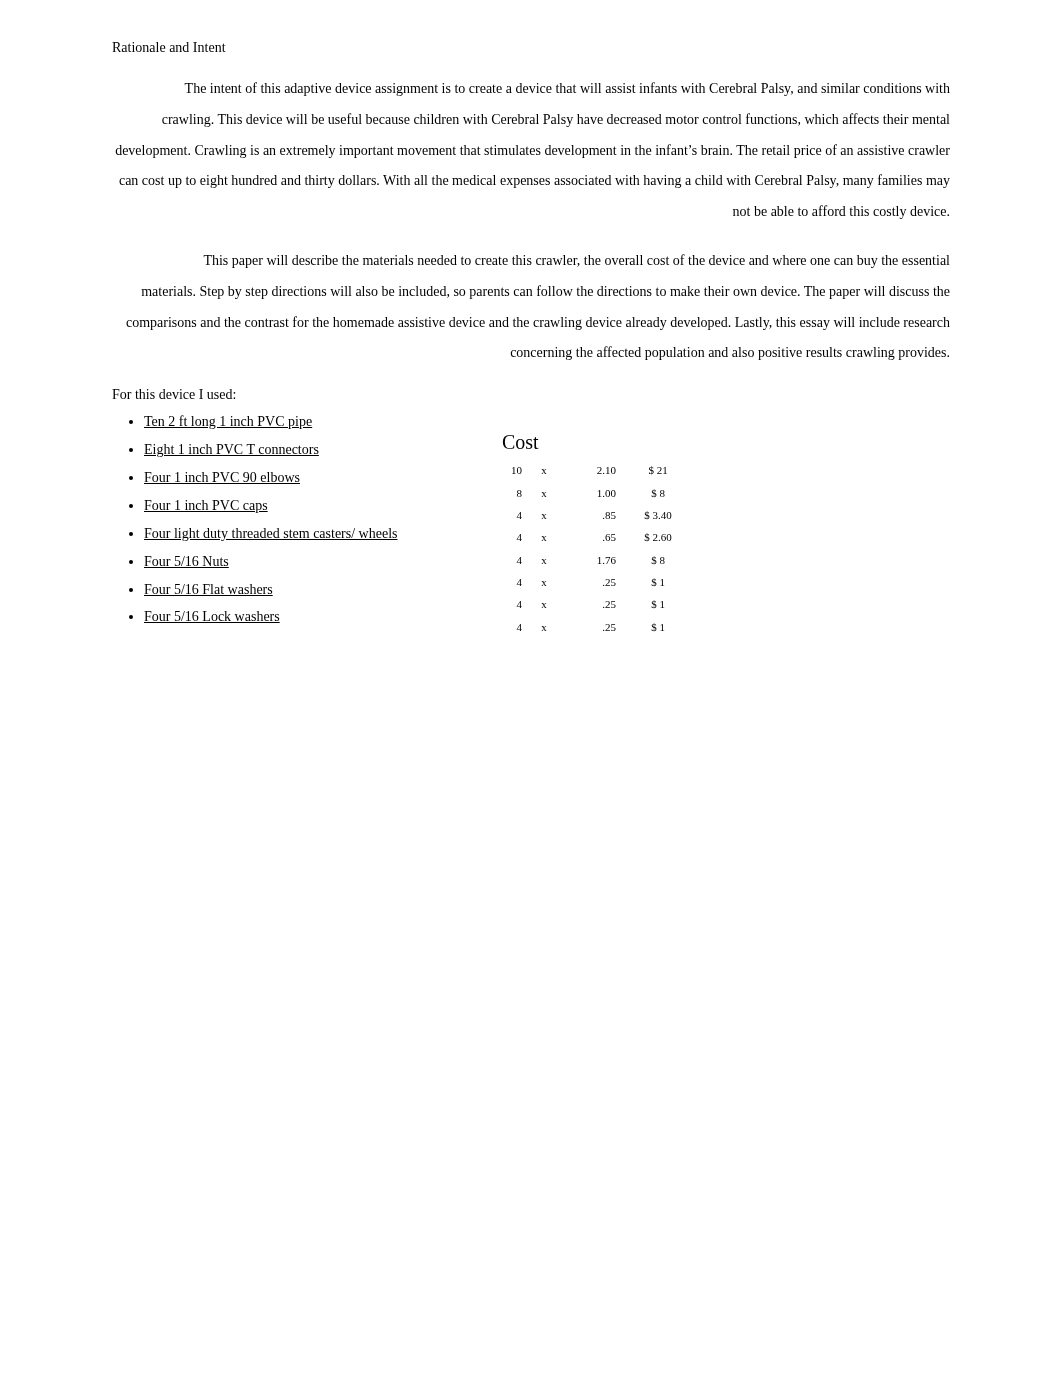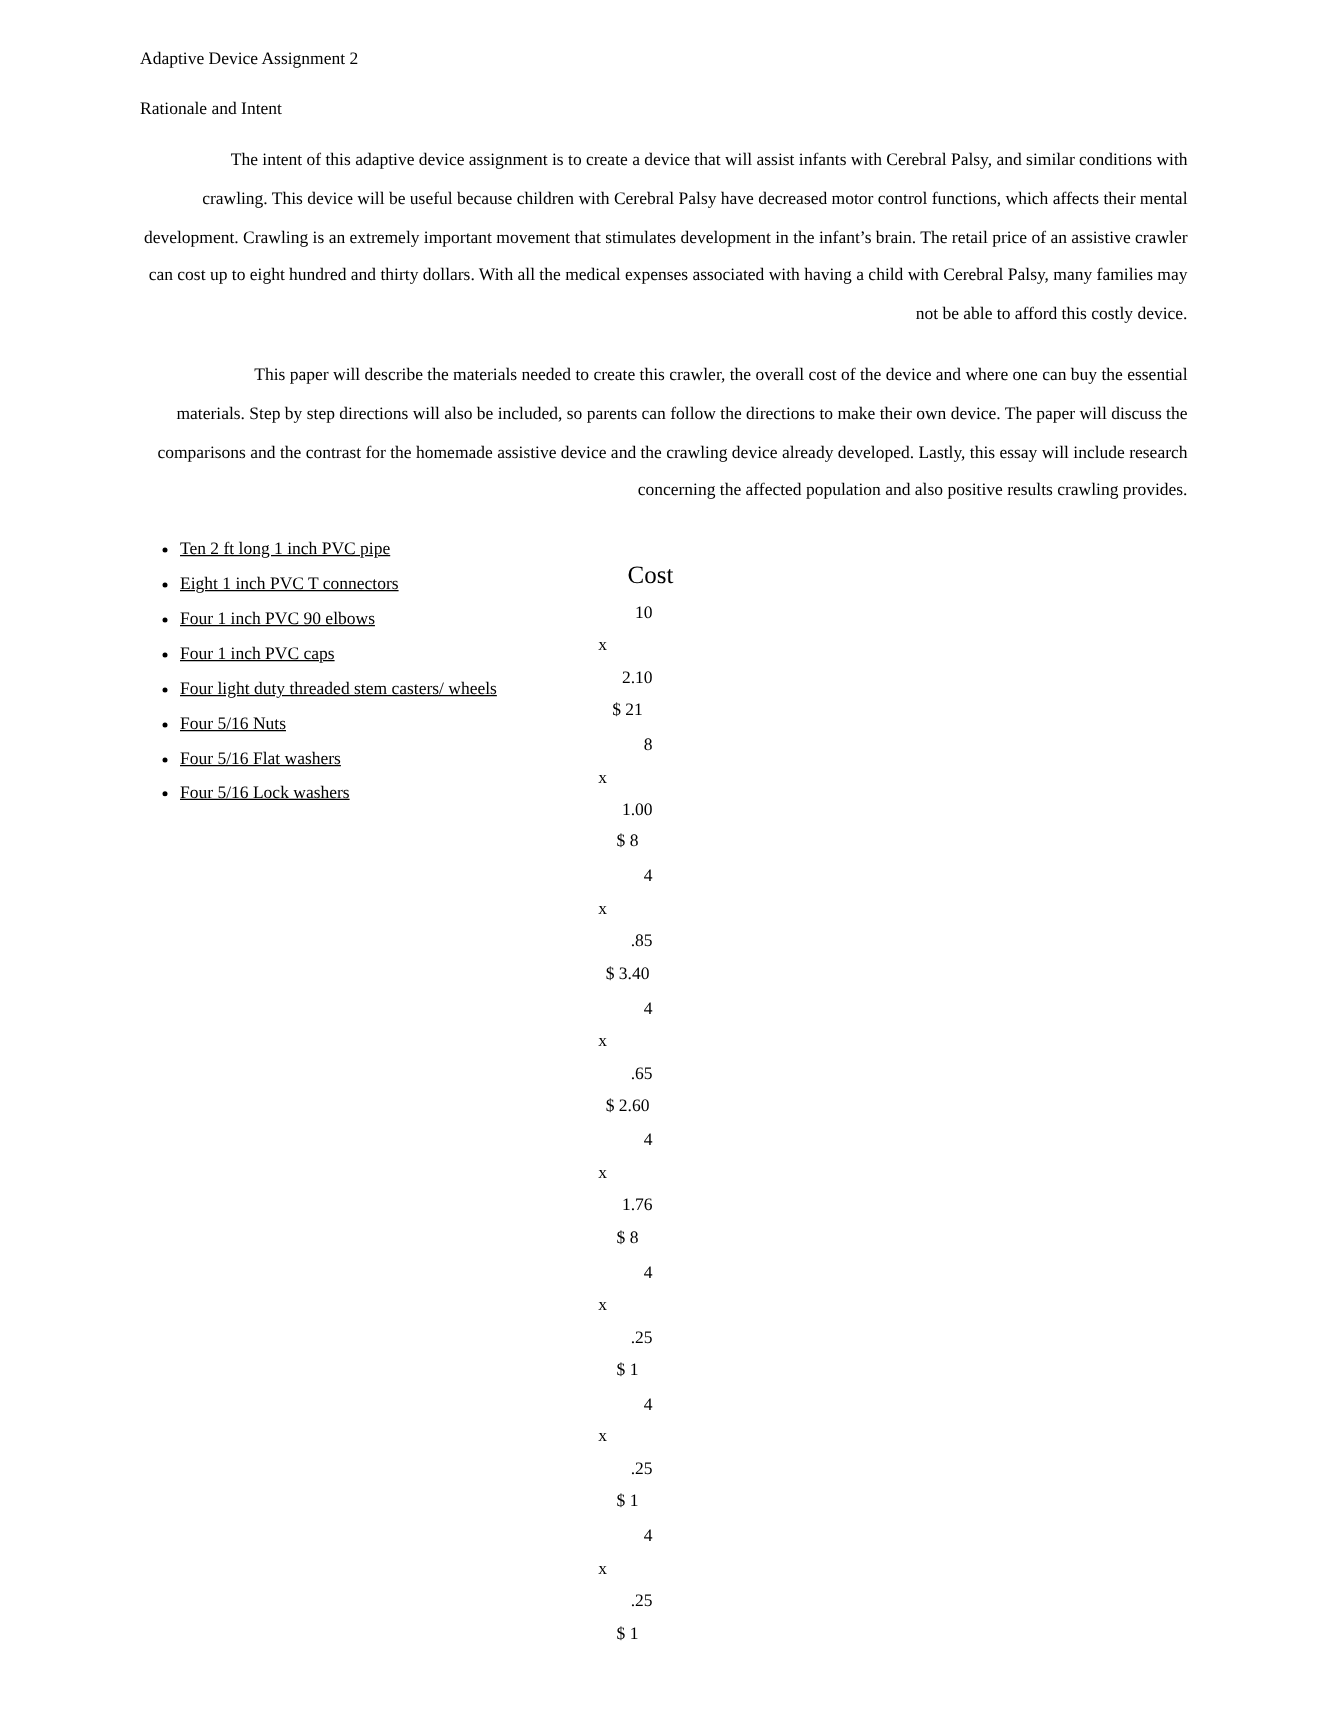--- a/index.html
+++ b/index.html
@@ -93,25 +93,25 @@
       margin-bottom: 2px;
     }
 
     .cost-rows {
       font-size: 14px;
       line-height: 1.85;
     }
 
     .cost-row {
       display: flex;
-      flex-direction: column;
-      gap: 0;
+      flex-direction: row;
+      gap: 12px;
       margin-bottom: 2px;
       font-family: "Times New Roman", Times, serif;
-      font-size: 14px;
+      font-size: 11px;
     }
 
     .cost-qty {
       display: inline-block;
       width: 50px;
       text-align: right;
     }
 
     .cost-x {
       display: inline-block;
@@ -130,33 +130,33 @@
       display: inline-block;
       width: 60px;
       text-align: center;
     }
   </style>
 </head>
 <body>
 
 <div class="page">
 
-  <div class="header-title">Adaptive Device Assignment 2</div>
 
   <div class="section-heading">Rationale and Intent</div>
 
   <div class="paragraph-block">
     <p class="body-text">The intent of this adaptive device assignment is to create a device that will assist infants with Cerebral Palsy, and similar conditions with crawling. This device will be useful because children with Cerebral Palsy have decreased motor control functions, which affects their mental development. Crawling is an extremely important movement that stimulates development in the infant’s brain. The retail price of  an assistive crawler can cost up to eight hundred and thirty dollars. With all the medical expenses associated with having a child with Cerebral Palsy, many families may not be able to afford this costly device.</p>
   </div>
 
   <div class="paragraph-block">
     <p class="body-text">This paper will describe the materials needed to create this crawler, the overall cost of the device and where one can buy the essential materials. Step by step directions will also be included, so parents can follow the directions to make their own device.  The paper will discuss the comparisons and the contrast for the homemade assistive device and the crawling device already developed. Lastly, this essay will include research concerning the affected population and also positive results crawling provides.</p>
   </div>
 
 
+  <div class="for-device-label">For this device I used:</div>
 
   <div class="materials-table-wrapper">
     <div class="materials-left">
       <ul class="materials-list" id="materials-list-ul">
       <li>Ten 2 ft long 1 inch PVC pipe</li>
           <li>Eight  1 inch PVC T connectors</li>
           <li>Four 1 inch PVC 90 elbows</li>
           <li>Four 1 inch PVC caps</li>
           <li>Four light duty threaded stem casters/ wheels</li>
           <li>Four 5/16 Nuts</li>

